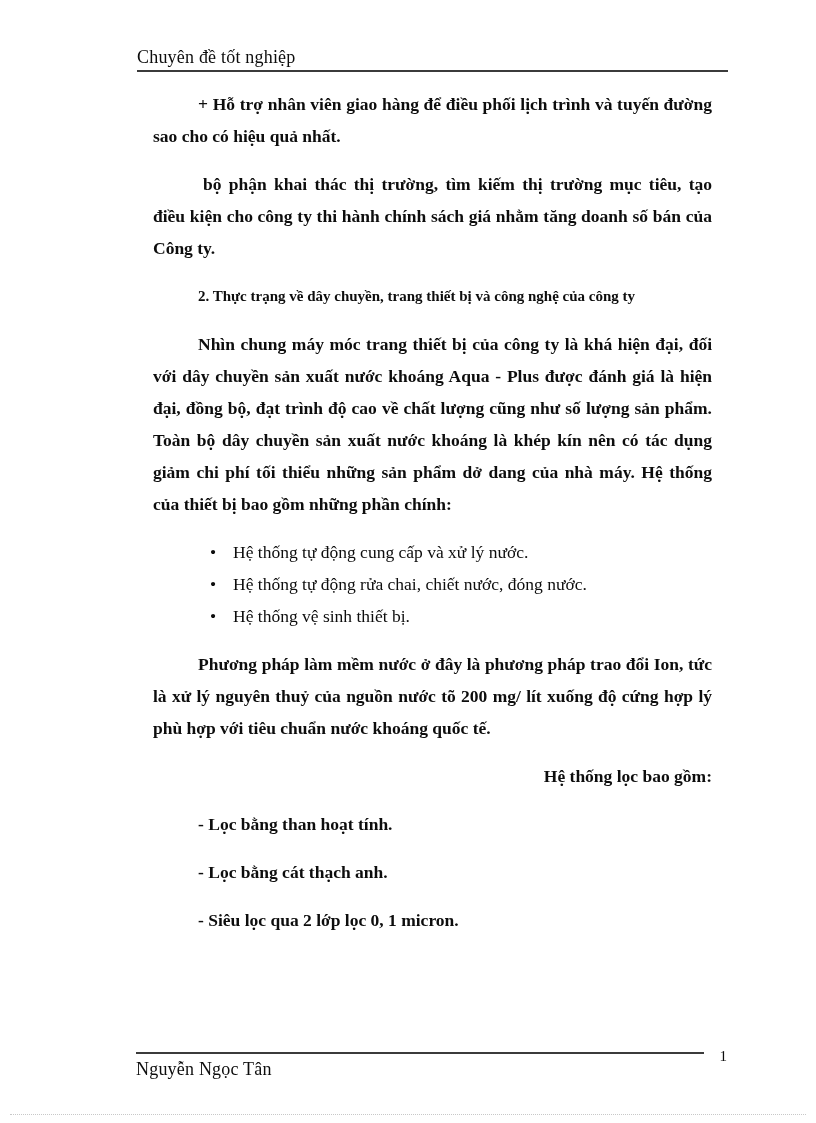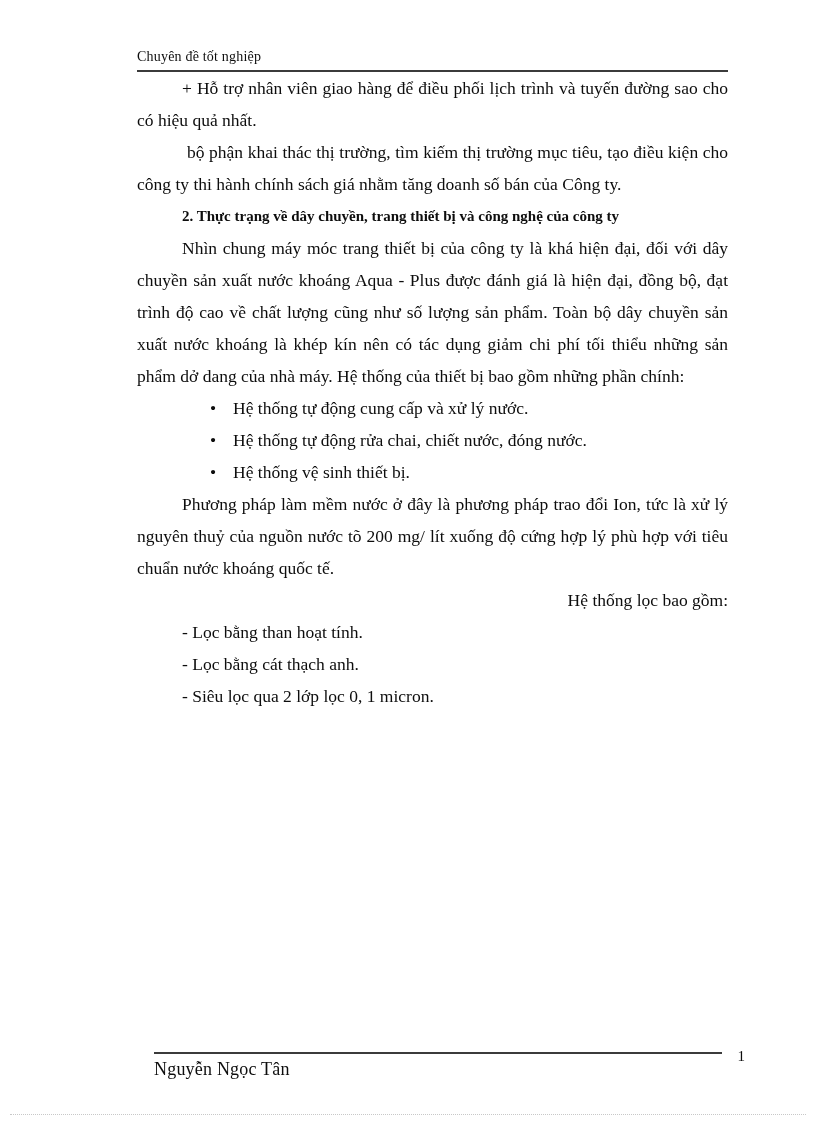--- a/index.html
+++ b/index.html
@@ -16,40 +16,40 @@
 
   
   .header {
     position: absolute;
     top: 0;
     left: 137px;
     width: 591px;
   }
   .header-title {
     padding-top: 44px;
-    font-size: 14px;
+    font-size: 18px;
     line-height: 26px;
     letter-spacing: 0.2px;
   }
   .header-rule {
     border-top: 2px solid #3b3b3b;
     width: 591px;
   }
 
   
   .content {
     position: absolute;
     top: 72px;
     left: 137px;
     width: 591px;
     font-size: 17.5px;
     line-height: 32px;
     text-align: justify;
   }
-  .content p { margin: 0; }
+  .content p { margin: 16px; font-weight: bold; }
   .p-support   { margin-top: 30px; text-indent: 45px; }
   .p-mkt-title { margin-top: 10px; text-indent: 45px; text-align: left; }
   .p-marketing { margin-top: 3px;  text-indent: 50px; }
   .heading {
     margin-top: 30px;
     text-indent: 45px;
     font-weight: bold;
     font-size: 15px;
   }
   .p-overview { margin-top: 3px; text-indent: 45px; }
@@ -76,21 +76,21 @@
   .p-filter-intro { margin-top: 0;   text-indent: 45px; text-align: right; }
   .filter-item    { margin-top: 0;   text-indent: 45px; text-align: left; }
   .p-sterilize    { margin-top: 4px; text-indent: 45px; }
 
   .mkt-bullet { margin-right: 6px; }
 
   
   .footer {
     position: absolute;
     top: 1044px;
-    left: 154px;
+    left: 136px;
     width: 591px;
     font-size: 18px;
   }
   .footer-rule {
     margin-top: 8px;
     width: 568px;
     border-top: 2px solid #3b3b3b;
   }
   .footer-name {
     margin-top: 3px;

